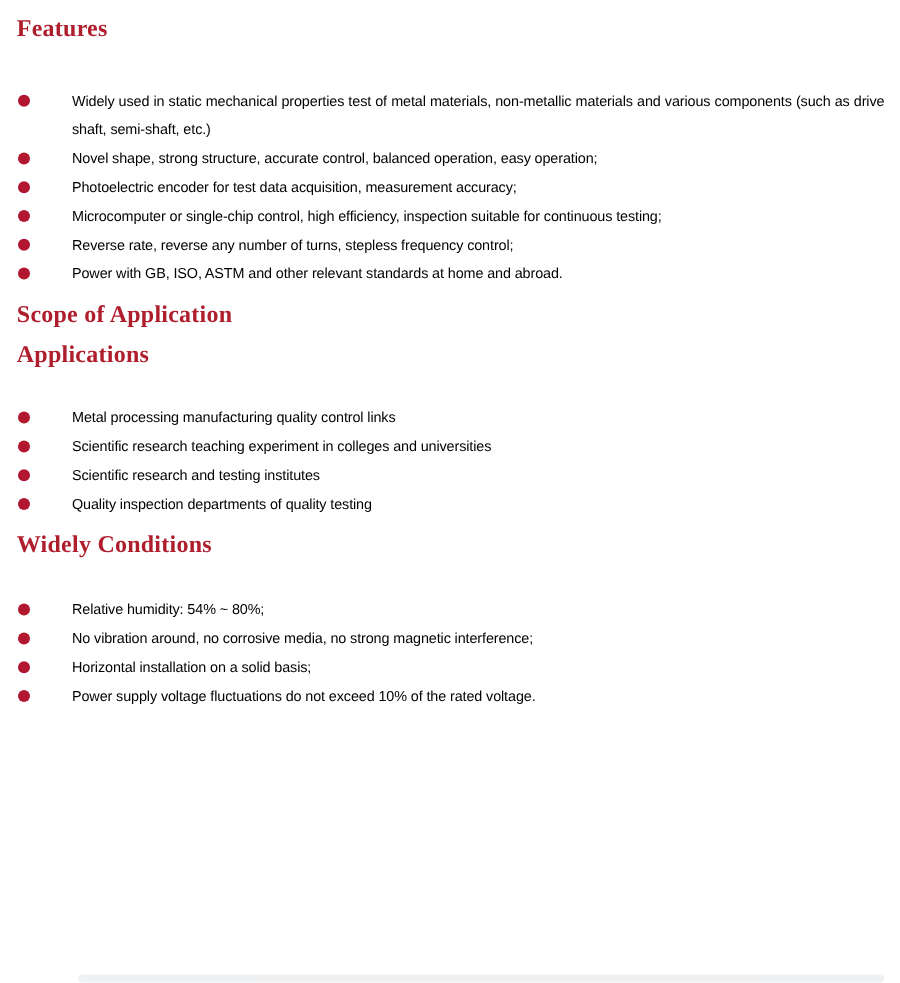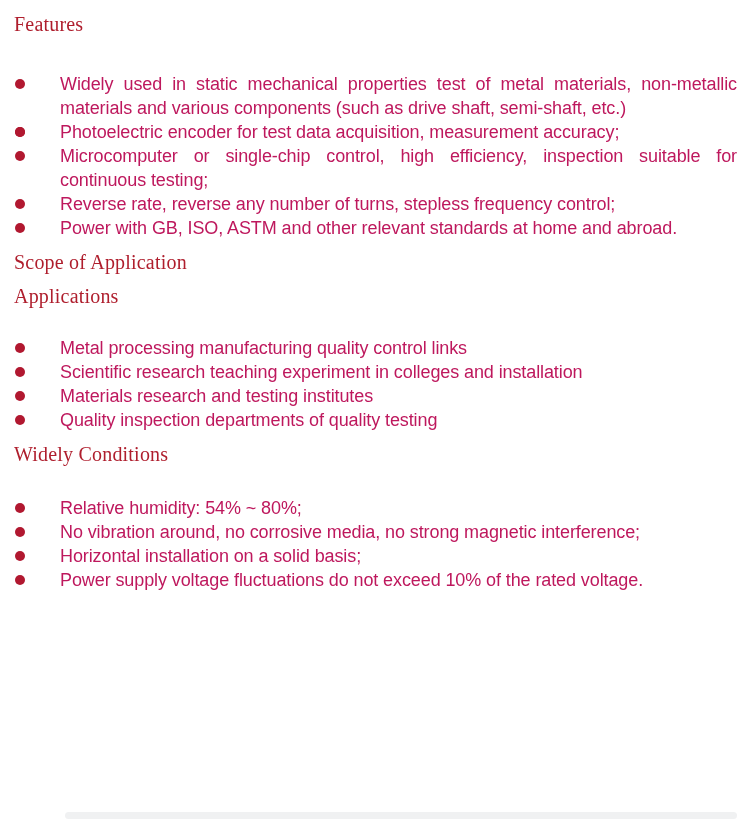--- a/index.html
+++ b/index.html
@@ -15,42 +15,42 @@
   .page {
     padding: 12px 13px 0 14px;
   }
   section.doc-section { margin: 0; }
   section.doc-section + section.doc-section { margin-top: 10px; }
   section.doc-section.sec-working { margin-top: 34px; }
 
   h2.section-heading {
     margin: 0;
     font-family: "Liberation Serif", serif;
-    font-weight: 400;
+    font-weight: 700;
     font-size: 20px;
     line-height: 24px;
     color: #AF1E2D;
     letter-spacing: 0.2px;
   }
 
   ul.bullet-list {
     list-style: none;
     margin: 30px 0 0 0;
     padding: 0;
   }
   section.sec-features ul.bullet-list { margin-top: 36px; }
   section.sec-scope ul.bullet-list { margin-top: 28px; }
   section.sec-applications ul.bullet-list { margin-top: 28px; }
 
   ul.bullet-list li {
     position: relative;
     padding-left: 46px;
-    font-size: 18px;
+    font-size: 12px;
     line-height: 24px;
-    color: #be185d;
+    color: #000000;
     text-align: justify;
     letter-spacing: -0.1px;
   }
   .bullet-dot {
     position: absolute;
     left: 1px;
     top: 7px;
     width: 10px;
     height: 10px;
     border-radius: 50%;
@@ -69,38 +69,38 @@
 </style>
 </head>
 <body>
 
 <div class="page">
 
   <section class="doc-section sec-features">
     <h2 class="section-heading">Features</h2>
     <ul class="bullet-list">
       <li><span class="bullet-dot"></span><span>Widely used in static mechanical properties test of metal materials, non-metallic materials and various components (such as drive shaft, semi-shaft, etc.)</span></li>
-      <li><span class="bullet-dot"></span></li>
+      <li><span class="bullet-dot"></span><span>Novel shape, strong structure, accurate control, balanced operation, easy operation;</span></li>
       <li><span class="bullet-dot"></span><span>Photoelectric encoder for test data acquisition, measurement accuracy;</span></li>
       <li><span class="bullet-dot"></span><span>Microcomputer or single-chip control, high efficiency, inspection suitable for continuous testing;</span></li>
       <li><span class="bullet-dot"></span><span>Reverse rate, reverse any number of turns, stepless frequency control;</span></li>
       <li><span class="bullet-dot"></span><span>Power with GB, ISO, ASTM and other relevant standards at home and abroad.</span></li>
     </ul>
   </section>
 
   <section class="doc-section sec-scope">
     <h2 class="section-heading">Scope of Application</h2>
   </section>
 
   <section class="doc-section sec-applications">
     <h2 class="section-heading">Applications</h2>
     <ul class="bullet-list">
       <li><span class="bullet-dot"></span><span>Metal processing manufacturing quality control links</span></li>
-      <li><span class="bullet-dot"></span><span>Scientific research teaching experiment in colleges and installation</span></li>
-      <li><span class="bullet-dot"></span><span>Materials research and testing institutes</span></li>
+      <li><span class="bullet-dot"></span><span>Scientific research teaching experiment in colleges and universities</span></li>
+      <li><span class="bullet-dot"></span><span>Scientific research and testing institutes</span></li>
       <li><span class="bullet-dot"></span><span>Quality inspection departments of quality testing</span></li>
     </ul>
   </section>
 
   <section class="doc-section sec-working">
     <h2 class="section-heading">Widely Conditions</h2>
     <ul class="bullet-list">
       <li><span class="bullet-dot"></span><span>Relative humidity: 54% ~ 80%;</span></li>
       <li><span class="bullet-dot"></span><span>No vibration around, no corrosive media, no strong magnetic interference;</span></li>
       <li><span class="bullet-dot"></span><span>Horizontal installation on a solid basis;</span></li>

